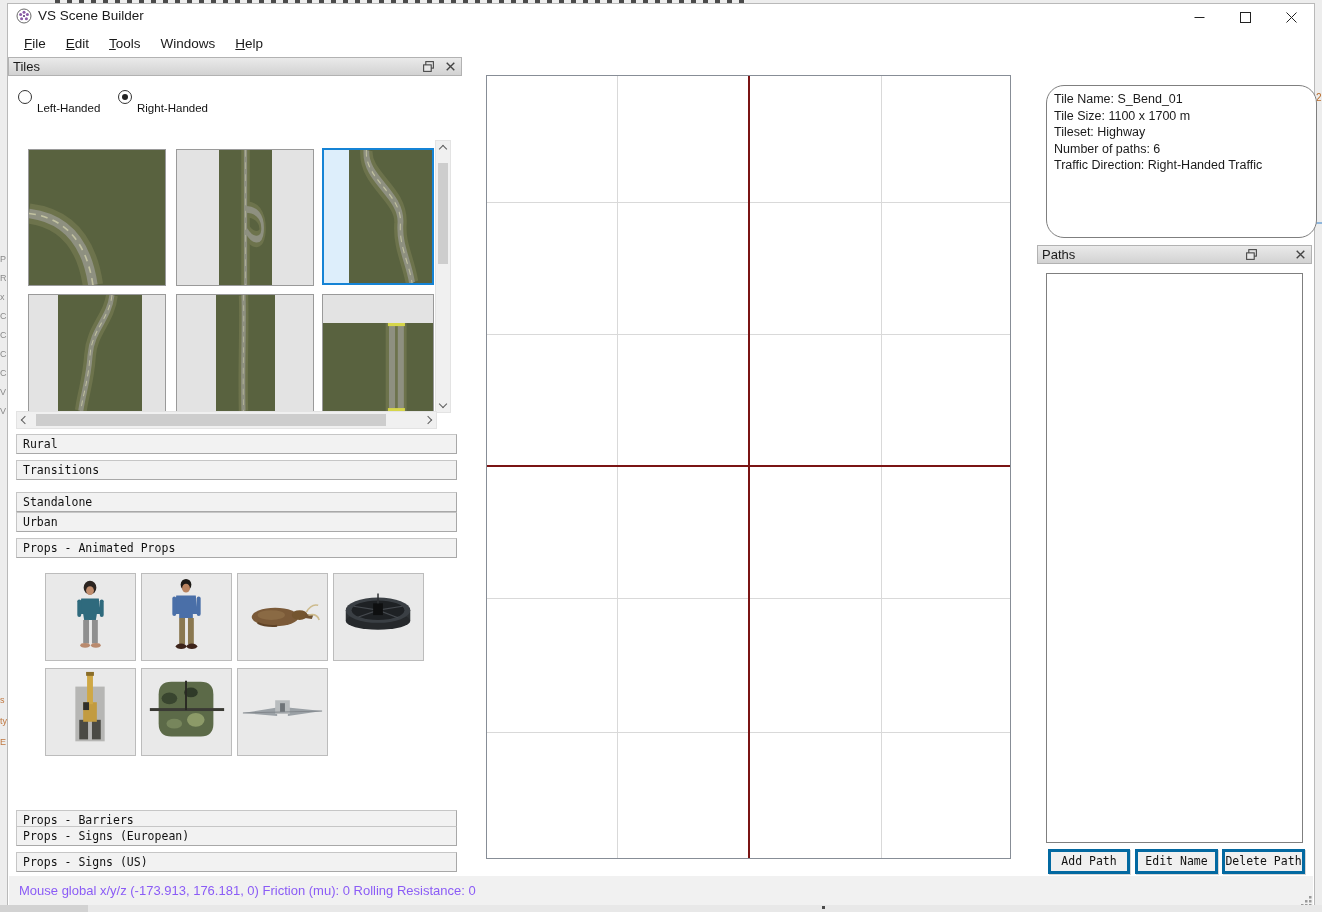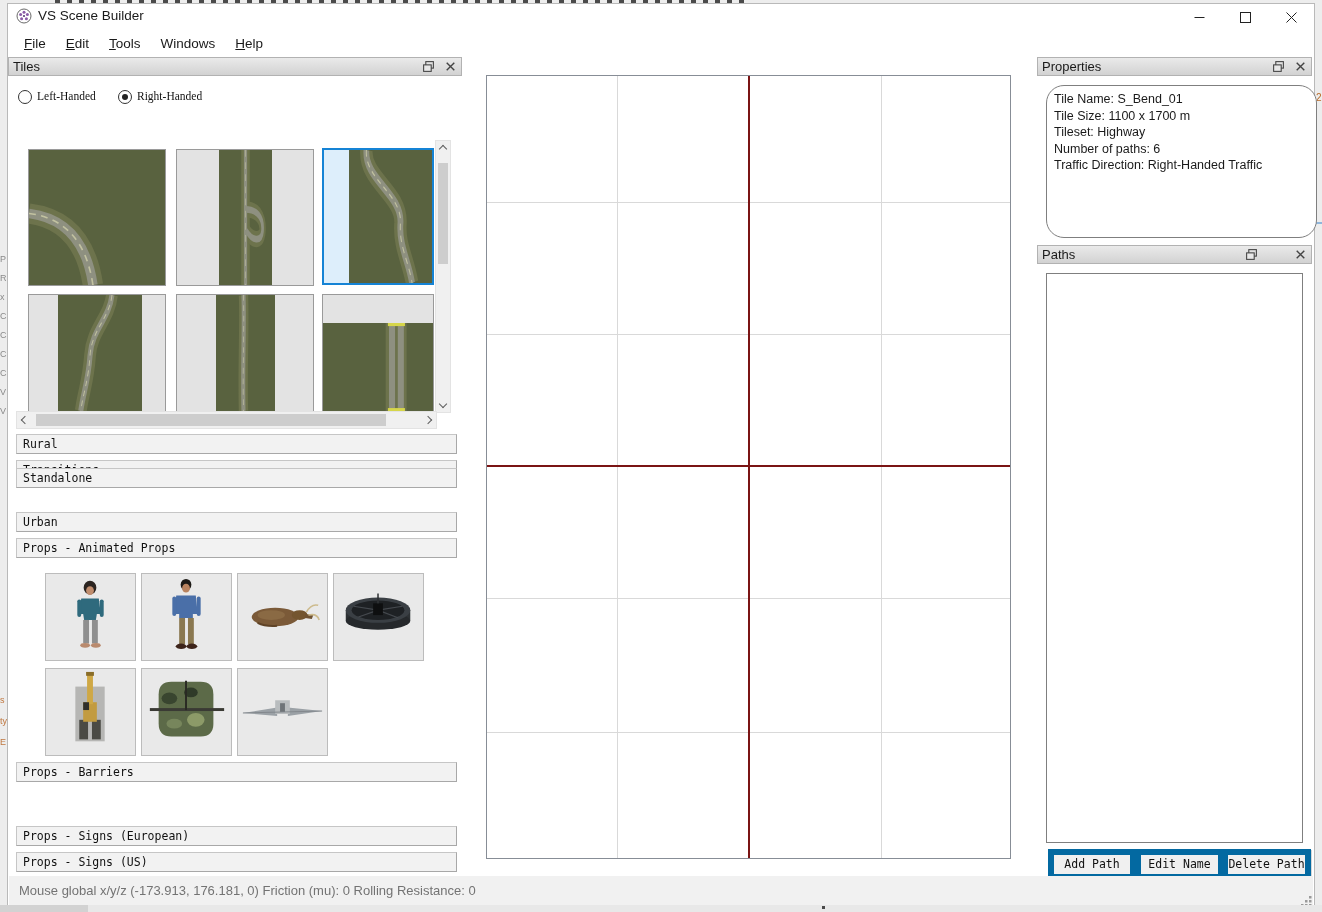--- a/index.html
+++ b/index.html
@@ -20,46 +20,46 @@
      display:flex;align-items:center;font-size:13px;padding:0 4px;}
   .panel-header .ph-title{flex:1;}
   .ph-icon{width:13px;height:13px;margin-left:9px;display:inline-block;}
   
   .cat-btn{left:16px;width:433px;height:18px;background:#f2f2f2;border:1px solid #a8a8a8;
      border-top-color:#c6c6c6;border-left-color:#c6c6c6;
      font-family:"DejaVu Sans Mono",monospace;font-size:11.5px;line-height:18px;padding-left:6px;color:#111;}
   
   .radio{width:12px;height:12px;border:1px solid #333;border-radius:50%;background:#fff;}
   .radio.sel::after{content:'';display:block;width:6px;height:6px;border-radius:50%;background:#222;margin:3px;}
-  .radio-label{font-family:Liberation Serif, serif;font-size:11.5px;color:#111;}
+  .radio-label{font-family:Liberation Sans, sans-serif;font-size:11.5px;color:#111;margin-top:12px;}
   
   .tile{border:1px solid #9a9a9a;background:#e3e3e3;overflow:hidden;}
   .tile-green{background:#59623f;}
   .tile svg{display:block;}
   #tile-3{border:2px solid #1583d5;background:#ddeefb;}
   .green-strip{position:absolute;top:0;bottom:0;background:#59623f;}
   
   .sb-track{background:#f0f0f0;border:1px solid #e3e3e3;}
   .sb-thumb{background:#cdcdcd;}
   .chev{display:inline-block;width:5px;height:5px;border:solid #5e5e5e;border-width:0 1.5px 1.5px 0;}
   .chev-up{transform:rotate(-135deg);}  .chev-down{transform:rotate(45deg);}
   .chev-left{transform:rotate(135deg);} .chev-right{transform:rotate(-45deg);}
   .sb-arrow{display:flex;align-items:center;justify-content:center;}
   
   .prop-thumb{width:89px;height:86px;background:#e9e9e9;border:1px solid #bcbcbc;}
   
   #scene-canvas{left:487px;top:76px;width:523px;height:782px;background:#fff;outline:1px solid #878d96;}
   
   .prop-box{background:#fff;border:1px solid #7f7f7f;}
   #properties-box{left:1046px;top:85px;width:255px;height:141px;padding:5px 7px;font-size:12.5px;line-height:16.5px;border-radius:18px;}
-  .path-btn{top:849px;height:19px;background:#f0f0f0;border:6px solid #0369a1;box-shadow:1px 1px 0 #d6d6d6;
+  .path-btn{top:849px;height:19px;background:#f0f0f0;border:3px solid #0369a1;box-shadow:1px 1px 0 #d6d6d6;
      font-family:"DejaVu Sans Mono",monospace;font-size:11.5px;text-align:center;line-height:18px;color:#111;}
   
   #status-bar{left:9px;top:876px;width:1304px;height:29px;background:#f1f1f1;display:flex;align-items:center;}
-  #status-text{margin-left:10px;font-size:13px;color:#737373;}
+  #status-text{margin-left:10px;font-size:13px;color:#8b5cf6;}
   
   #left-fragments{left:0;top:250px;width:8px;font-size:9px;line-height:19px;color:#8a8a8a;word-spacing:8px;}
   #left-fragments-bottom{left:0;top:690px;width:8px;font-size:9px;line-height:21px;color:#c07840;}
   #right-fragment{left:1316px;top:92px;font-size:10px;color:#b86a28;}
   #top-dashes{left:55px;top:0;width:690px;height:3px;
      background:repeating-linear-gradient(90deg,#4a4a4a 0 5px,#ededed 5px 12px);}
   .frag{white-space:pre-line;overflow:hidden;}
 </style>
 </head>
 <body>
@@ -215,21 +215,21 @@
         <span class="chev chev-left"></span>
       </div>
     <div class="abs sb-thumb" style="left:19px;top:2px;width:350px;height:12px;"></div>
     <div class="abs sb-arrow" style="left:403px;top:0;width:16px;height:16px;">
         <span class="chev chev-right"></span>
       </div>
   </div>
 
   <div class="abs cat-btn" style="top:434px;">Rural</div>
   <div class="abs cat-btn" style="top:460px;">Transitions</div>
-  <div class="abs cat-btn" style="top:468px;">Standalone</div>
+  <div class="abs cat-btn" style="top:492px;">Standalone</div>
   <div class="abs cat-btn" style="top:512px;">Urban</div>
   <div class="abs cat-btn" style="top:538px;">Props - Animated Props</div>
 
   <div class="abs prop-thumb" style="left:45px;top:573px;">
     <svg width="89" height="86" viewBox="0 0 91 88">
       <ellipse cx="45" cy="14" rx="6.5" ry="7" fill="#2b2420"></ellipse>
       <ellipse cx="45" cy="17" rx="4" ry="4.5" fill="#c08d6e"></ellipse>
       <path d="M36,25 h18 l2,16 h-4 l-1,6 h-12 l-1,-6 h-4 z" fill="#2f6a7d"></path>
       <rect x="32" y="26" width="4" height="18" rx="2" fill="#2f6a7d"></rect>
       <rect x="55" y="26" width="4" height="18" rx="2" fill="#2f6a7d"></rect>
@@ -298,51 +298,37 @@
   <div class="abs prop-thumb" style="left:237px;top:668px;">
     <svg width="89" height="86" viewBox="0 0 91 88">
       <path d="M5,45 L40,39.5 L40,48 z" fill="#9ba1a6"></path>
       <path d="M86,43 L51,39.5 L51,48 z" fill="#9ba1a6"></path>
       <rect x="38" y="32" width="15" height="14" fill="#b8bcbe"></rect>
       <rect x="43" y="35" width="5" height="9" fill="#6f7478"></rect>
       <path d="M5,45 L86,43" stroke="#82878c" stroke-width="1"></path>
     </svg>
   </div>
 
-  <div class="abs cat-btn" style="top:762px;">Props - Barriers</div>
+  <div class="abs cat-btn" style="top:810px;">Props - Barriers</div>
   <div class="abs cat-btn" style="top:826px;">Props - Signs (European)</div>
   <div class="abs cat-btn" style="top:852px;">Props - Signs (US)</div>
 
   <div class="abs" id="scene-canvas">
     <svg id="grid-svg" shape-rendering="crispEdges" width="523" height="782">
         <line x1="130" y1="0" x2="130" y2="782" stroke="#d9d9d9" stroke-width="1"></line>
         <line x1="394" y1="0" x2="394" y2="782" stroke="#d9d9d9" stroke-width="1"></line>
         <line x1="0" y1="126" x2="523" y2="126" stroke="#d9d9d9" stroke-width="1"></line>
         <line x1="0" y1="258" x2="523" y2="258" stroke="#d9d9d9" stroke-width="1"></line>
         <line x1="0" y1="522" x2="523" y2="522" stroke="#d9d9d9" stroke-width="1"></line>
         <line x1="0" y1="656" x2="523" y2="656" stroke="#d9d9d9" stroke-width="1"></line>
         <line x1="262" y1="0" x2="262" y2="782" stroke="#7a1414" stroke-width="1.5"></line>
         <line x1="0" y1="390" x2="523" y2="390" stroke="#7a1414" stroke-width="1.5"></line>
       </svg>
   </div>
 
-  <div class="abs panel-header" style="left:1037px;top:57px;width:265px;">
-    <span class="ph-title">Properties</span>
-    <span class="ph-icon">
-      <svg width="13" height="13" viewBox="0 0 12 12">
-          <rect x="3.5" y="1.5" width="7" height="6" fill="none" stroke="#444"></rect>
-          <rect x="1.5" y="4.5" width="7" height="6" fill="#e8e8e8" stroke="#444"></rect>
-        </svg>
-    </span>
-    <span class="ph-icon">
-      <svg width="13" height="13" viewBox="0 0 12 12">
-          <path d="M2.5,2.5 L9.5,9.5 M9.5,2.5 L2.5,9.5" stroke="#444" stroke-width="1.3"></path>
-        </svg>
-    </span>
-  </div>
   <div class="abs prop-box" id="properties-box">
     <div>Tile Name: S_Bend_01</div>
     <div>Tile Size: 1100 x 1700 m</div>
     <div>Tileset: Highway</div>
     <div>Number of paths: 6</div>
     <div>Traffic Direction: Right-Handed Traffic</div>
   </div>
 
   <div class="abs panel-header" style="left:1037px;top:245px;width:265px;gap:27px;">
     <span class="ph-title">Paths</span>

